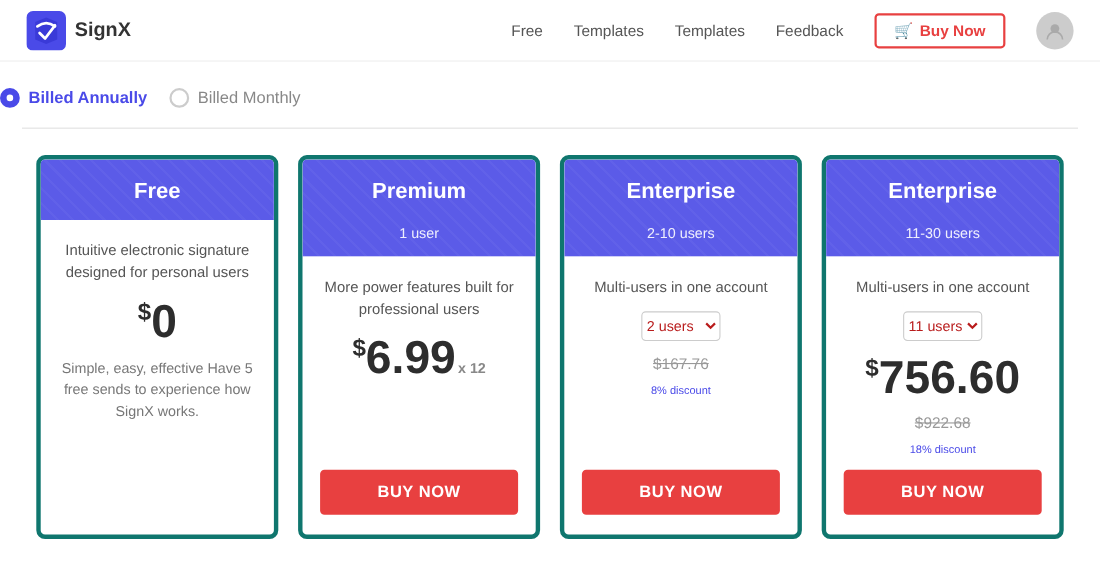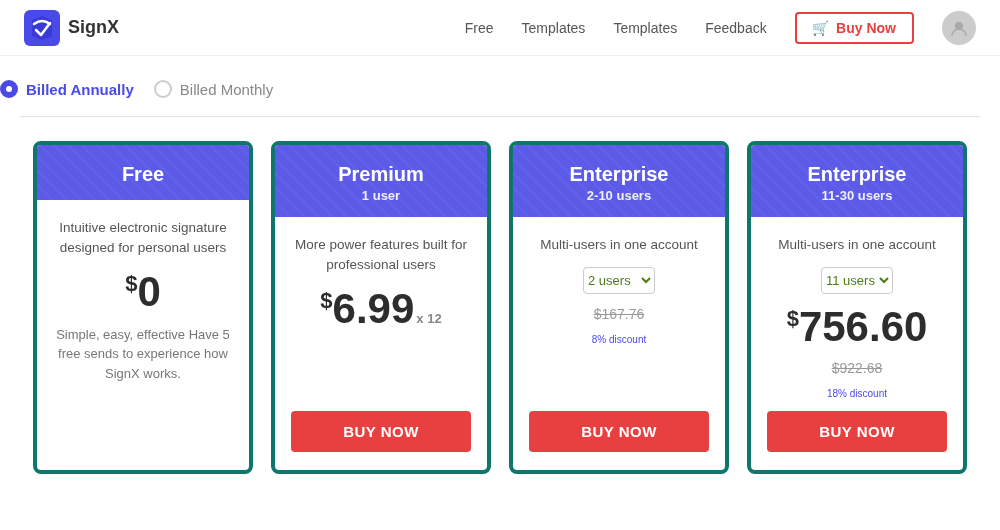--- a/index.html
+++ b/index.html
@@ -154,24 +154,24 @@
       );
     }
     .plan-name {
       font-size: 20px;
       font-weight: 700;
       position: relative;
       z-index: 1;
     }
     .plan-subname {
       font-size: 13px;
-      font-weight: 700;
+      font-weight: 400;
       position: relative;
       z-index: 1;
-      margin-top: 2px;
+      margin-top: 18px;
       opacity: 0.9;
     }
 
     .plan-body {
       padding: 18px 16px;
       text-align: center;
       flex: 1;
       display: flex;
       flex-direction: column;
       align-items: center;
@@ -183,21 +183,21 @@
       color: #555;
       line-height: 1.5;
       text-align: center;
     }
 
     .user-select {
       border: 1px solid #ccc;
       border-radius: 4px;
       padding: 4px 0;
       font-size: 13px;
-      color: #4d7c0f;
+      color: #b91c1c;
       background: #fff;
       cursor: pointer;
     }
 
     .price-main {
       font-size: 42px;
       font-weight: 700;
       color: #2d2d2d;
       line-height: 1;
     }

